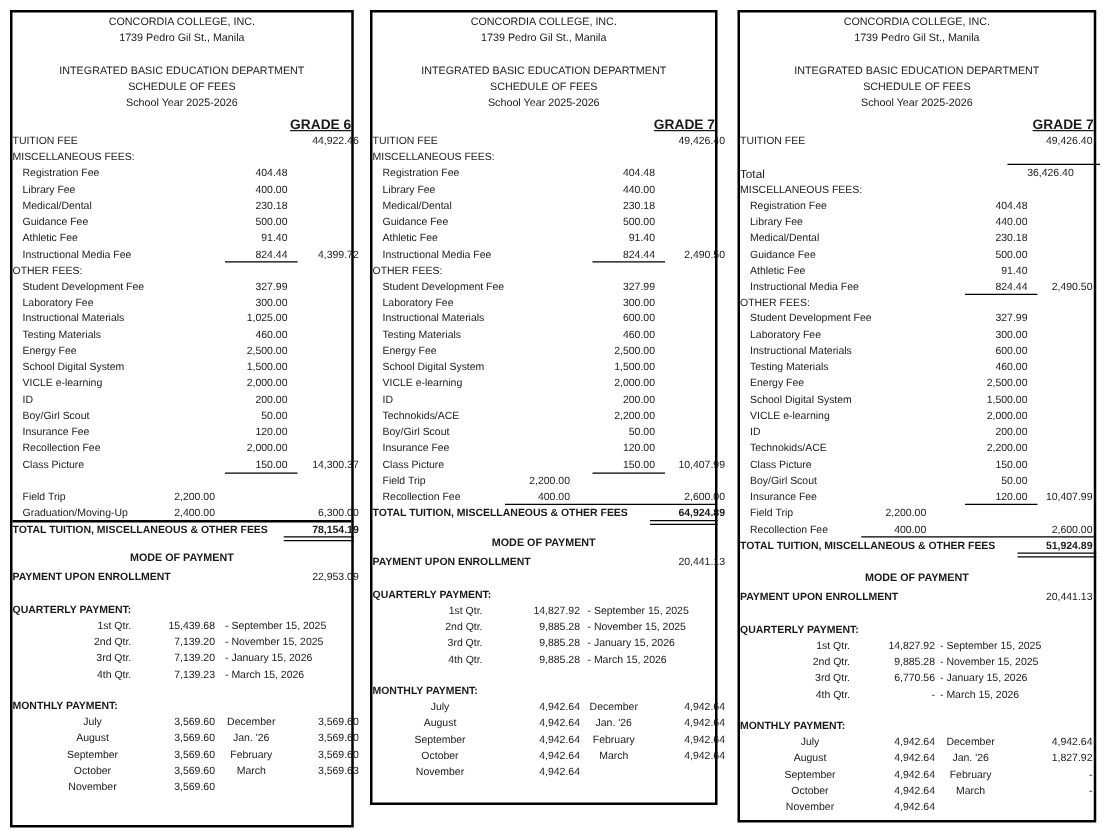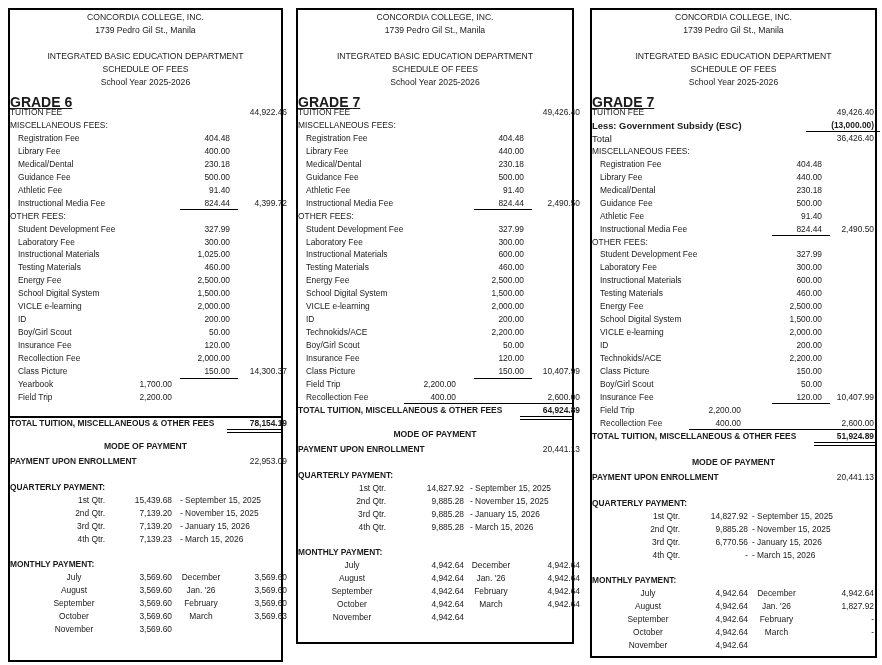--- a/index.html
+++ b/index.html
@@ -1,20 +1,20 @@
 <!DOCTYPE html>
 <html><head>
 <meta charset="utf-8">
 <style>
   html, body { margin: 0; padding: 0; background: #ffffff; }
   body { width: 882px; height: 665px; position: relative; overflow: hidden;
          font-family: "Liberation Sans", "DejaVu Sans", sans-serif; color: #1a1a1a; }
   .panel { position: absolute; top: 8px; border: 2px solid #000; box-sizing: border-box; background: #fff; }
   .hdr { position: absolute; left: 0; right: 0; text-align: center; font-size: 8.6px; line-height: 13px; white-space: nowrap; }
-  .grade { position: absolute; left: 0; right: 0; text-align: left; font-size: 14px; font-weight: bold; text-decoration: underline; }
+  .grade { position: absolute; left: 0; right: 0; text-align: right; font-size: 11px; font-weight: bold; text-decoration: underline; }
   .row { position: absolute; left: 0; right: 0; height: 13px; font-size: 8.4px; line-height: 13px; white-space: nowrap; }
   .row .lbl { position: absolute; left: 0; }
   .row .lbl.ind { left: 8px; }
   .row .ca, .row .cb, .row .cc { position: absolute; text-align: right; }
   .row.bold { font-weight: bold; }
   .row.big .lbl { font-size: 9.4px; }
   .ul-b { position: absolute; height: 1px; background: #000; }
   .dbl { position: absolute; height: 4px; border-top: 1px solid #000; border-bottom: 1px solid #000; box-sizing: border-box; }
   .sec-title { position: absolute; left: 0; right: 0; text-align: center; font-size: 8.6px; font-weight: bold; }
   .pay-row { position: absolute; left: 0; right: 0; height: 13px; font-size: 8.4px; line-height: 13px; white-space: nowrap; }
@@ -111,27 +111,28 @@
     <div class="row" style="top: 342.05px;">
       <span class="lbl ind">Recollection Fee</span>
       <span class="cb" style="right: 51px;">2,000.00</span>
     </div>
     <div class="row" style="top: 355px;">
       <span class="lbl ind">Class Picture</span>
       <span class="cb" style="right: 51px;">150.00</span>
       <span class="cc" style="right: -6px;">14,300.37</span>
     </div>
     <div class="ul-b" style="top: 367.5px; left: 170px; width: 58px;"></div>
-    <div class="row" style="top: 367.95px;">
-      <span class="lbl ind">Yearbook</span>
-      <span class="ca" style="right: 109px;">1,700.00</span>
-    </div>
     <div class="row" style="top: 380.9px;">
       <span class="lbl ind">Field Trip</span>
       <span class="ca" style="right: 109px;">2,200.00</span>
+    </div>
+    <div class="row" style="top: 393.85px;">
+      <span class="lbl ind">Graduation/Moving-Up</span>
+      <span class="ca" style="right: 109px;">2,400.00</span>
+      <span class="cc" style="right: -6px;">6,300.00</span>
     </div>
     <div class="ul-b" style="top: 406.35px; left: 0px; right: 0px; height: 2px;"></div>
     <div class="row bold" style="top: 406.8px;">
       <span class="lbl">TOTAL TUITION, MISCELLANEOUS &amp; OTHER FEES</span>
       <span class="cc" style="right: -6px;">78,154.19</span>
     </div>
     <div class="dbl" style="top: 419.3px; left: 217px; width: 56px;"></div>
     <div class="sec-title" style="top: 431px;">MODE OF PAYMENT</div>
     <div class="pay-row bold" style="top: 445px; font-weight: bold;">
       <span style="left: 0px;">PAYMENT UPON ENROLLMENT</span>
@@ -356,28 +357,24 @@
     <div class="hdr" style="top: 1px;">CONCORDIA COLLEGE, INC.</div>
     <div class="hdr" style="top: 14px;">1739 Pedro Gil St., Manila</div>
     <div class="hdr" style="top: 40px;">INTEGRATED BASIC EDUCATION DEPARTMENT</div>
     <div class="hdr" style="top: 53px;">SCHEDULE OF FEES</div>
     <div class="hdr" style="top: 66px;">School Year 2025-2026</div>
     <div class="grade" style="top: 84px;">GRADE 7</div>
     <div class="row" style="top: 96px;">
       <span class="lbl">TUITION FEE</span>
       <span class="cc" style="right: 1px;">49,426.40</span>
     </div>
-    <div class="row bold big" style="top: 108.95px;">
-      <span class="lbl">Less: Government Subsidy (ESC)</span>
-      <span class="cc" style="right: 1px;">(13,000.00)</span>
-    </div>
     <div class="ul-b" style="top: 121.45px; left: 214px; width: 74px;"></div>
     <div class="row big" style="top: 121.9px;">
       <span class="lbl">Total</span>
-      <span class="cc" style="right: 1px; text-align: center;">36,426.40</span>
+      <span class="cc" style="right: 16px; text-align: center;">36,426.40</span>
     </div>
     <div class="row" style="top: 134.85px;">
       <span class="lbl">MISCELLANEOUS FEES:</span>
     </div>
     <div class="row" style="top: 147.8px;">
       <span class="lbl ind">Registration Fee</span>
       <span class="cb" style="right: 53px;">404.48</span>
     </div>
     <div class="row" style="top: 160.75px;">
       <span class="lbl ind">Library Fee</span>

